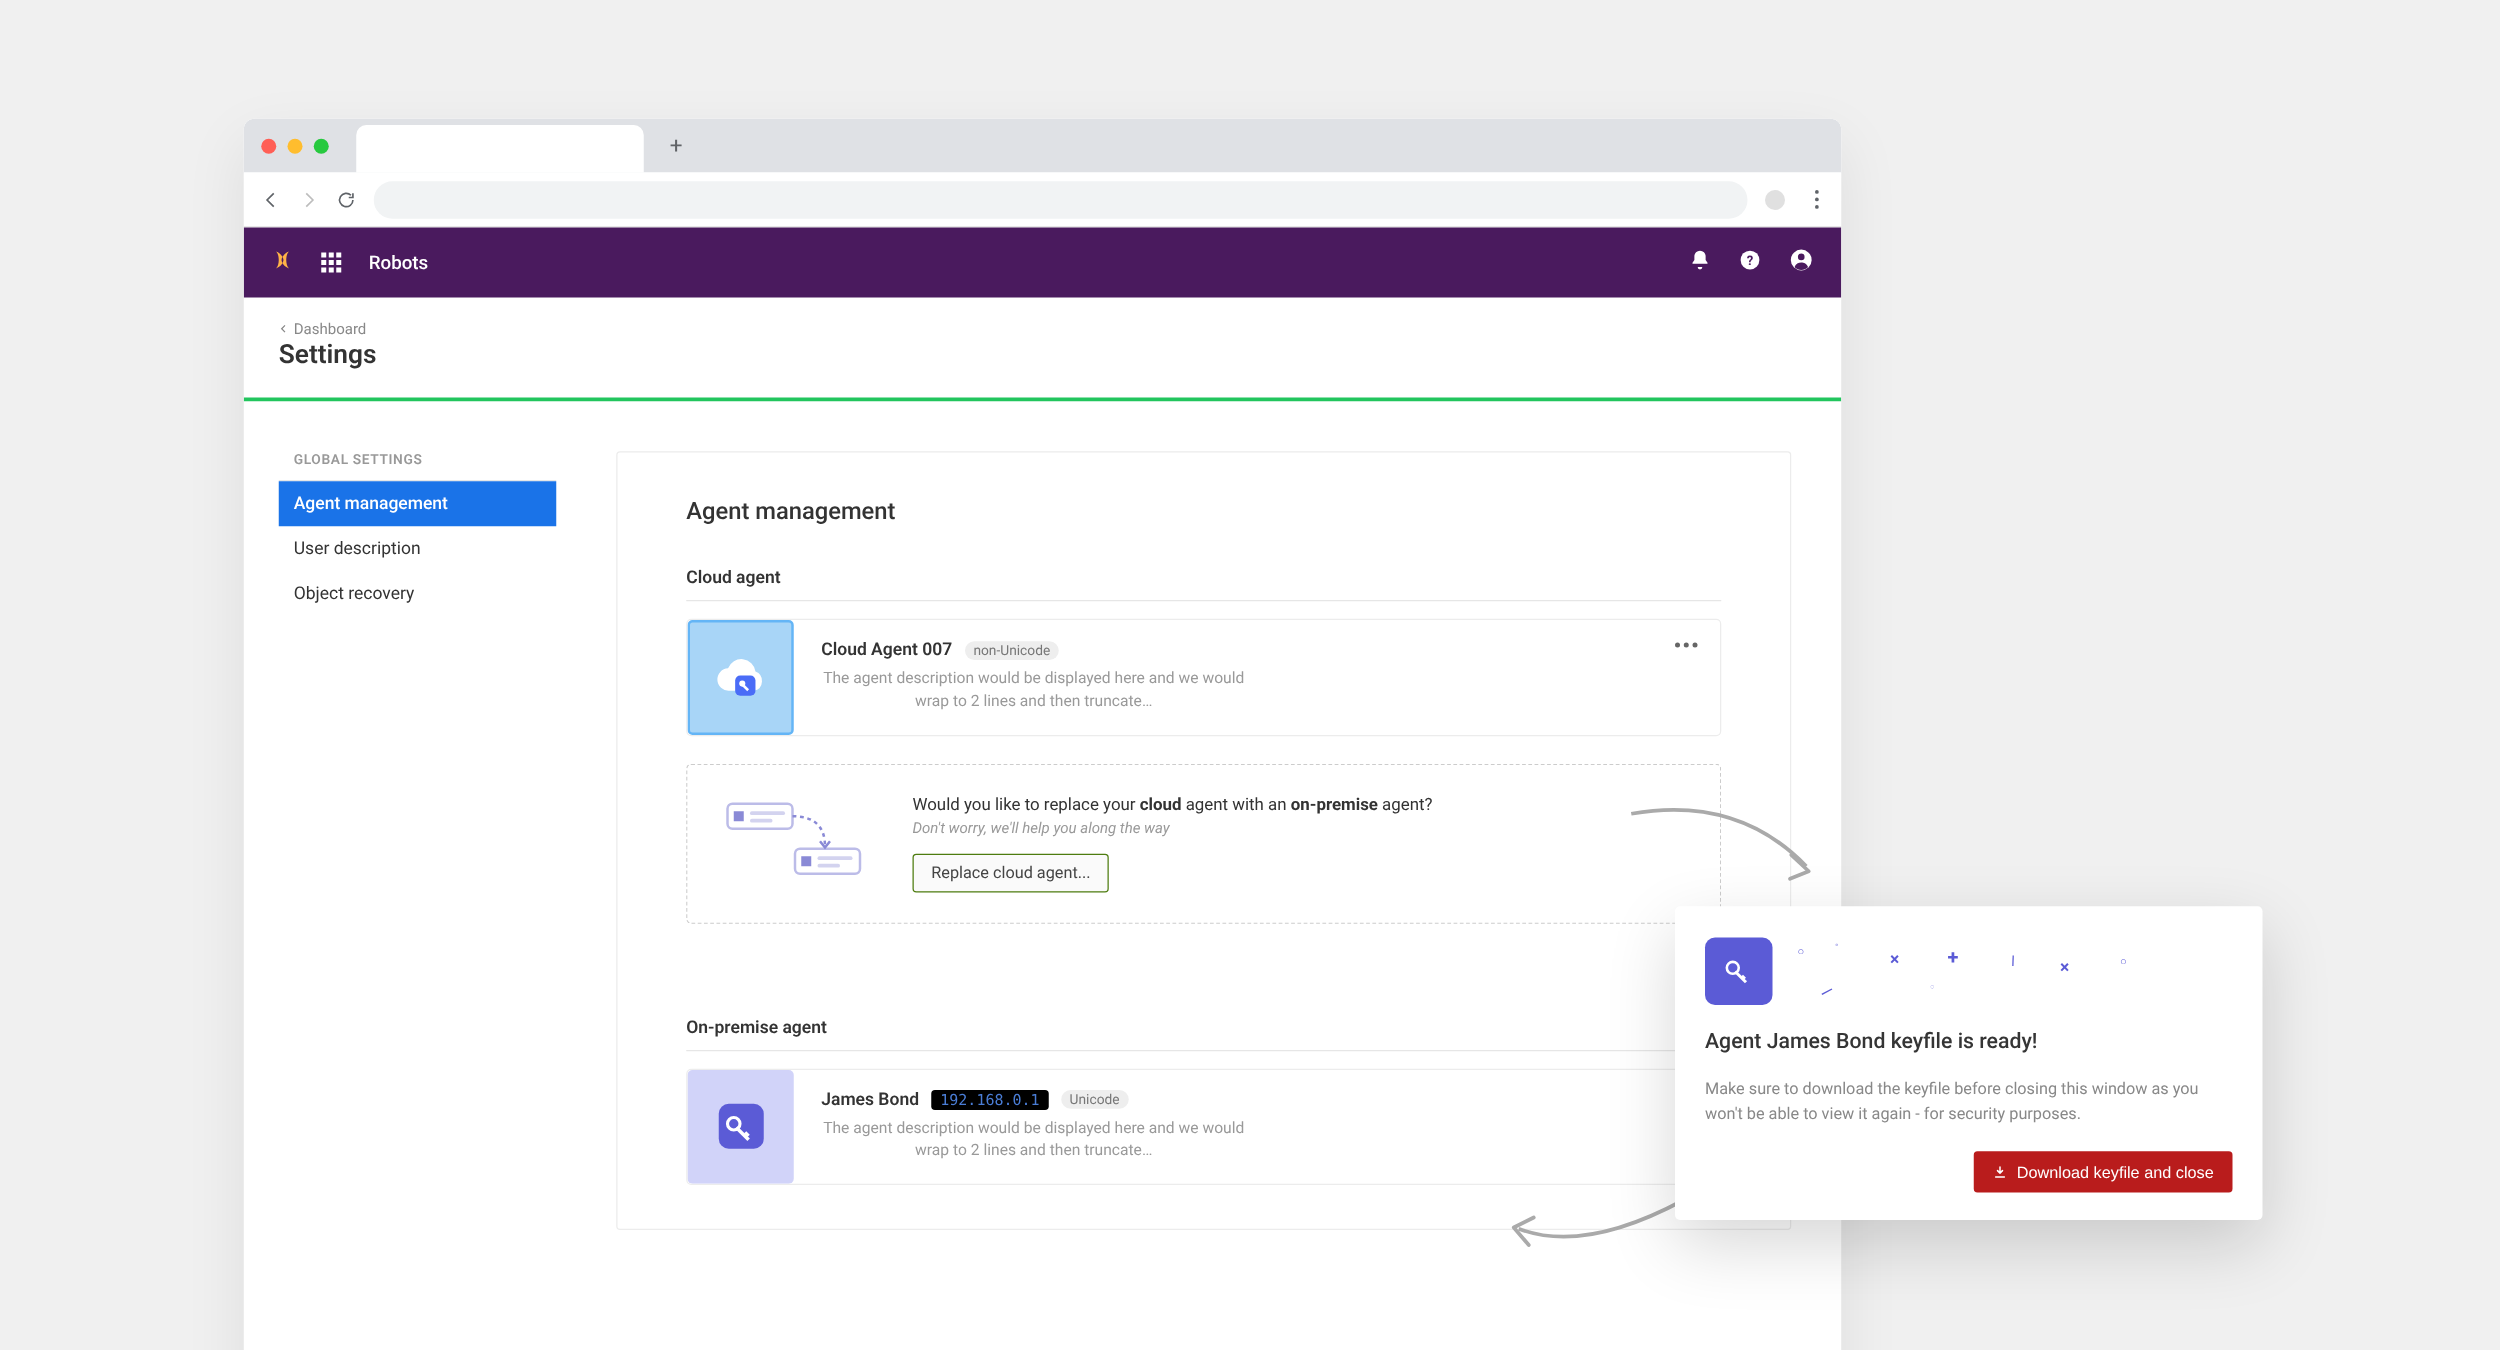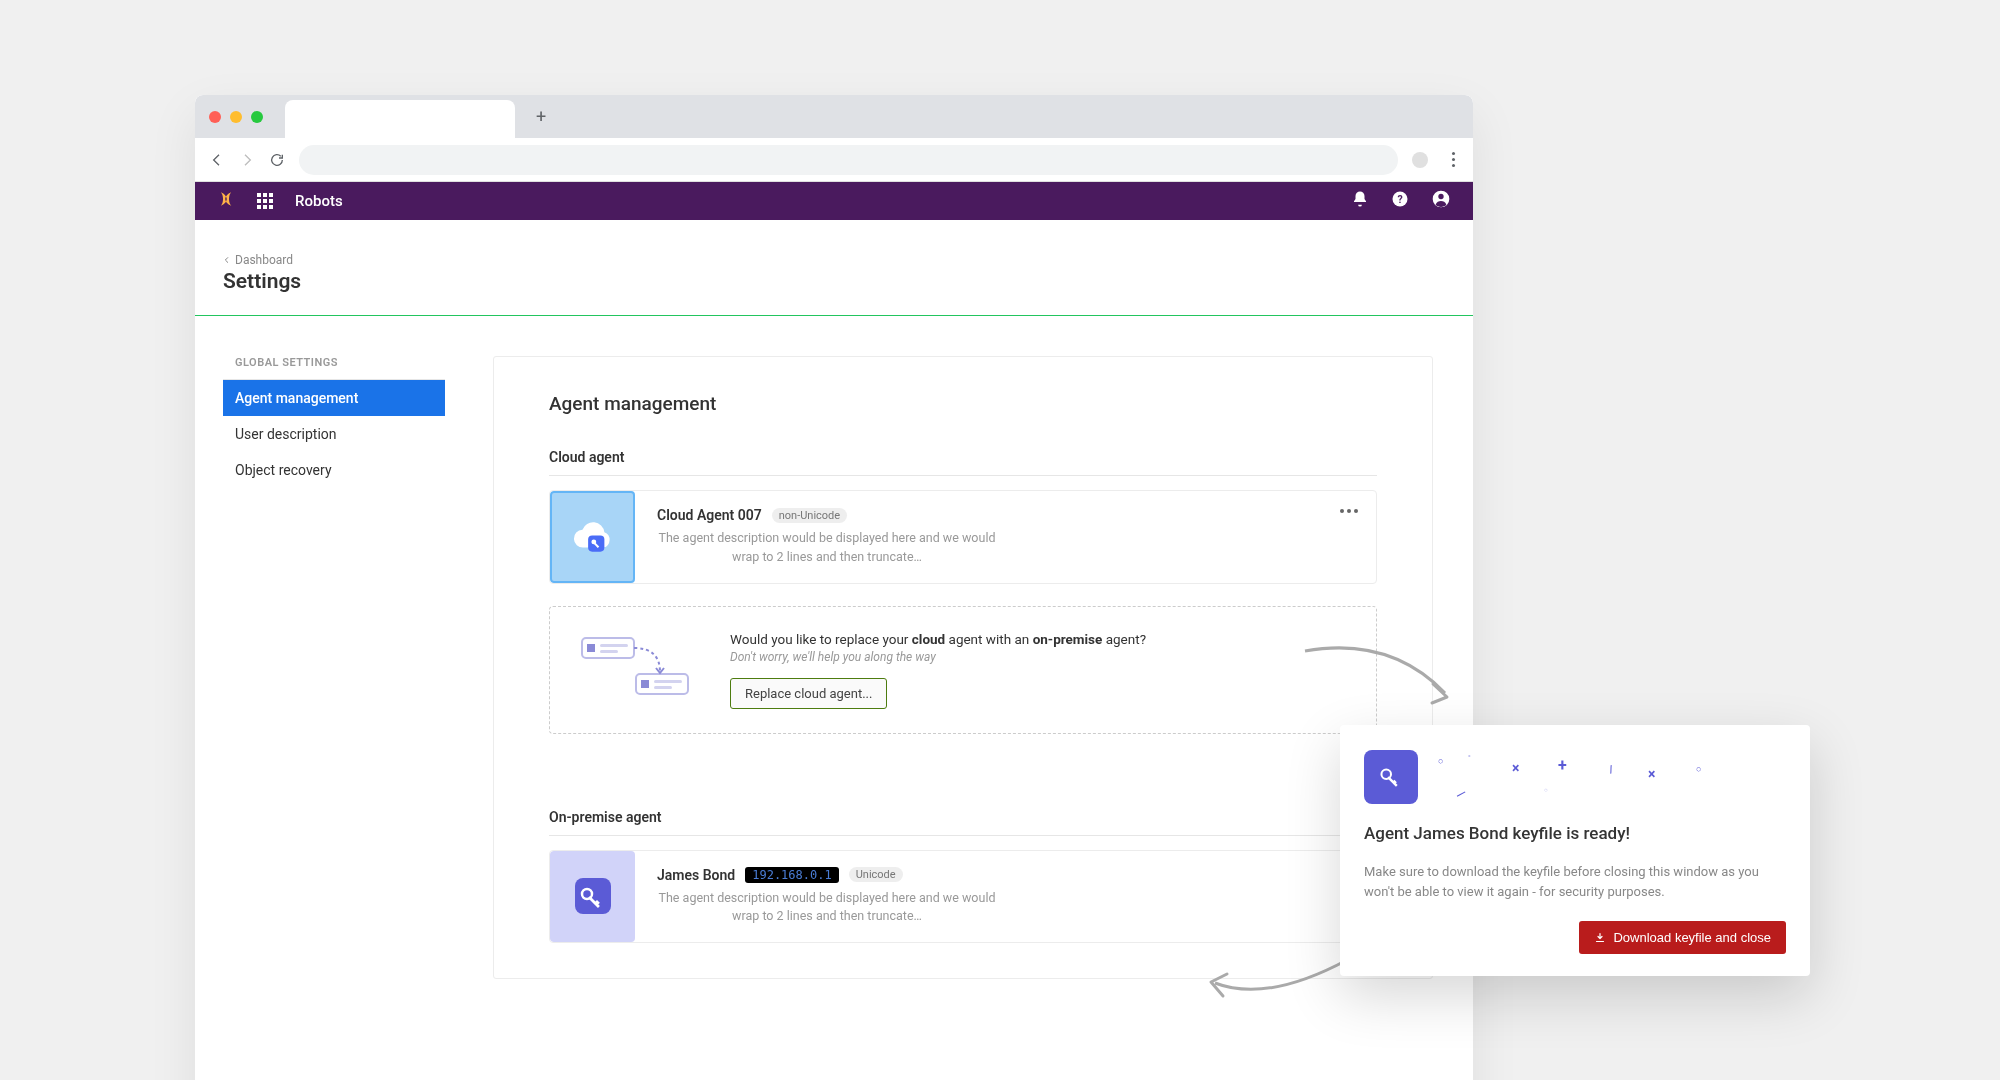--- a/index.html
+++ b/index.html
@@ -65,38 +65,38 @@
   flex: 1;
   height: 30px;
   background: #f1f3f4;
   border-radius: 15px;
 }
 .omni-right-dot { width: 16px; height: 16px; border-radius: 50%; background: #e0e0e0; margin-left: auto; margin-right: 6px; }
 .toolbar-dots { color: #5f6368; font-size: 20px; line-height: 4px; letter-spacing: 1px; display:flex; flex-direction:column; gap:3px; align-items:center; padding:0 4px;}
 .toolbar-dots div{width:3px;height:3px;background:#5f6368;border-radius:50%;}
 
 .app-bar {
-  height: 38px;
+  height: 56px;
   background: #4a1a5e;
   display: flex;
   align-items: center;
   padding: 0 22px;
   gap: 22px;
   color: #fff;
 }
 .app-logo { color: #ffb347; font-weight: bold; }
 .apps-grid { display: grid; grid-template-columns: repeat(3, 4px); grid-template-rows: repeat(3, 4px); gap: 2px; }
 .apps-grid div { background: #fff; width:4px; height:4px; }
 .app-title { font-size: 15px; font-weight: 500; }
 .app-bar-right { margin-left: auto; display: flex; align-items: center; gap: 22px; }
 .app-bar-right svg { fill: #fff; }
 
 .page-header {
-  padding: 33px 28px 22px 28px;
-  border-bottom: 1px solid #22c55e;
+  padding: 18px 28px 22px 28px;
+  border-bottom: 3px solid #22c55e;
 }
 .breadcrumb { font-size: 12px; color: #888; display: flex; align-items: center; gap: 4px; margin-bottom: 2px;}
 .page-title { font-size: 21px; font-weight: 600; color: #333; }
 
 .page-body { display: flex; }
 
 .sidebar {
   width: 258px;
   padding: 40px 0 0 28px;
 }

